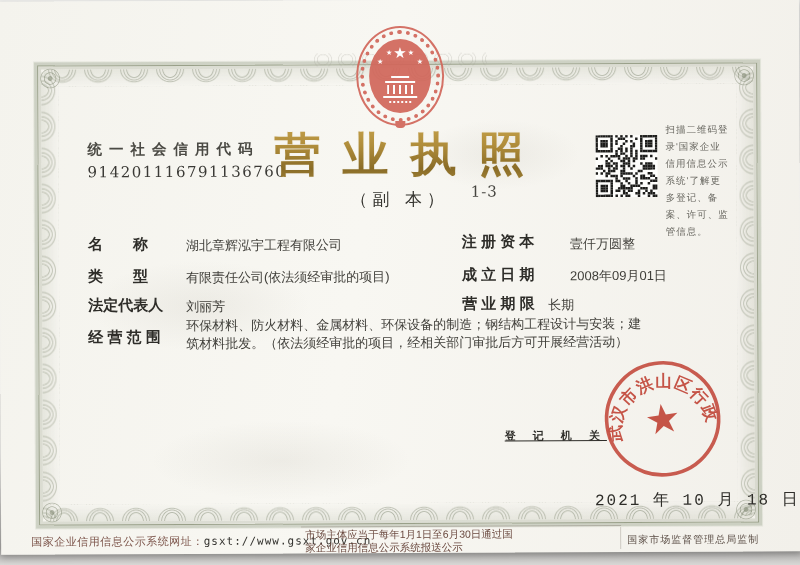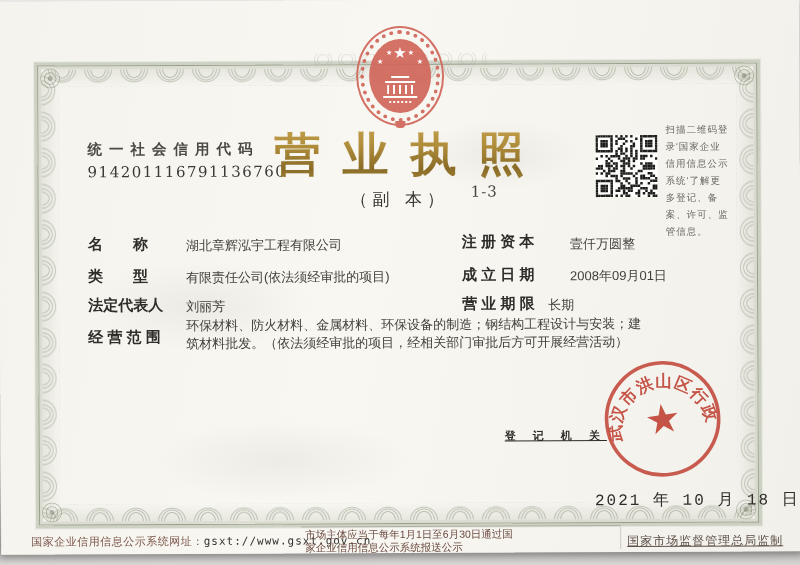--- a/index.html
+++ b/index.html
@@ -95,21 +95,21 @@
   .reg-label{position:absolute;left:504px;top:429px;font-size:11px;font-weight:bold;letter-spacing:7px;color:#2e2d29;text-decoration:underline;}
   .seal{position:absolute;left:601px;top:359px;width:122px;height:122px;opacity:.85;mix-blend-mode:multiply;transform:rotate(-8deg);}
   .date{position:absolute;left:586px;top:491px;font-size:16px;color:#2f2e2a;font-family:Liberation Mono, monospace;letter-spacing:2px;margin-left:8px;}
 
   
   .footer-rule{position:absolute;left:300px;top:526px;width:320px;height:1px;background:rgba(120,110,100,.35);}
   .footer-div{position:absolute;left:619px;top:528px;width:1px;height:22px;background:rgba(120,110,100,.3);}
   .foot-left{position:absolute;left:30px;top:533px;font-size:11px;color:#7c544a;letter-spacing:.5px;}
   .foot-left .url{color:#33322e;font-family:"DejaVu Sans Mono",monospace;font-size:11px;letter-spacing:1px;}
   .foot-mid{position:absolute;left:304px;top:528px;font-size:10.5px;line-height:12.5px;color:#6b4a40;}
-  .foot-right{position:absolute;left:626px;top:534px;font-size:12px;color:#5d5048;letter-spacing:1px;text-decoration:underline;}
+  .foot-right{position:absolute;left:626px;top:534px;font-size:10px;color:#5d5048;letter-spacing:1px;}
 
   .blotch{position:absolute;border-radius:50%;background:radial-gradient(closest-side,rgba(160,155,140,.12),rgba(0,0,0,0));}
 </style>
 </head>
 <body>
 
 <div class="paper">
 
   <div class="blotch" style="left:90px;top:260px;width:220px;height:90px"></div>
   <div class="blotch" style="left:420px;top:120px;width:160px;height:70px"></div>

